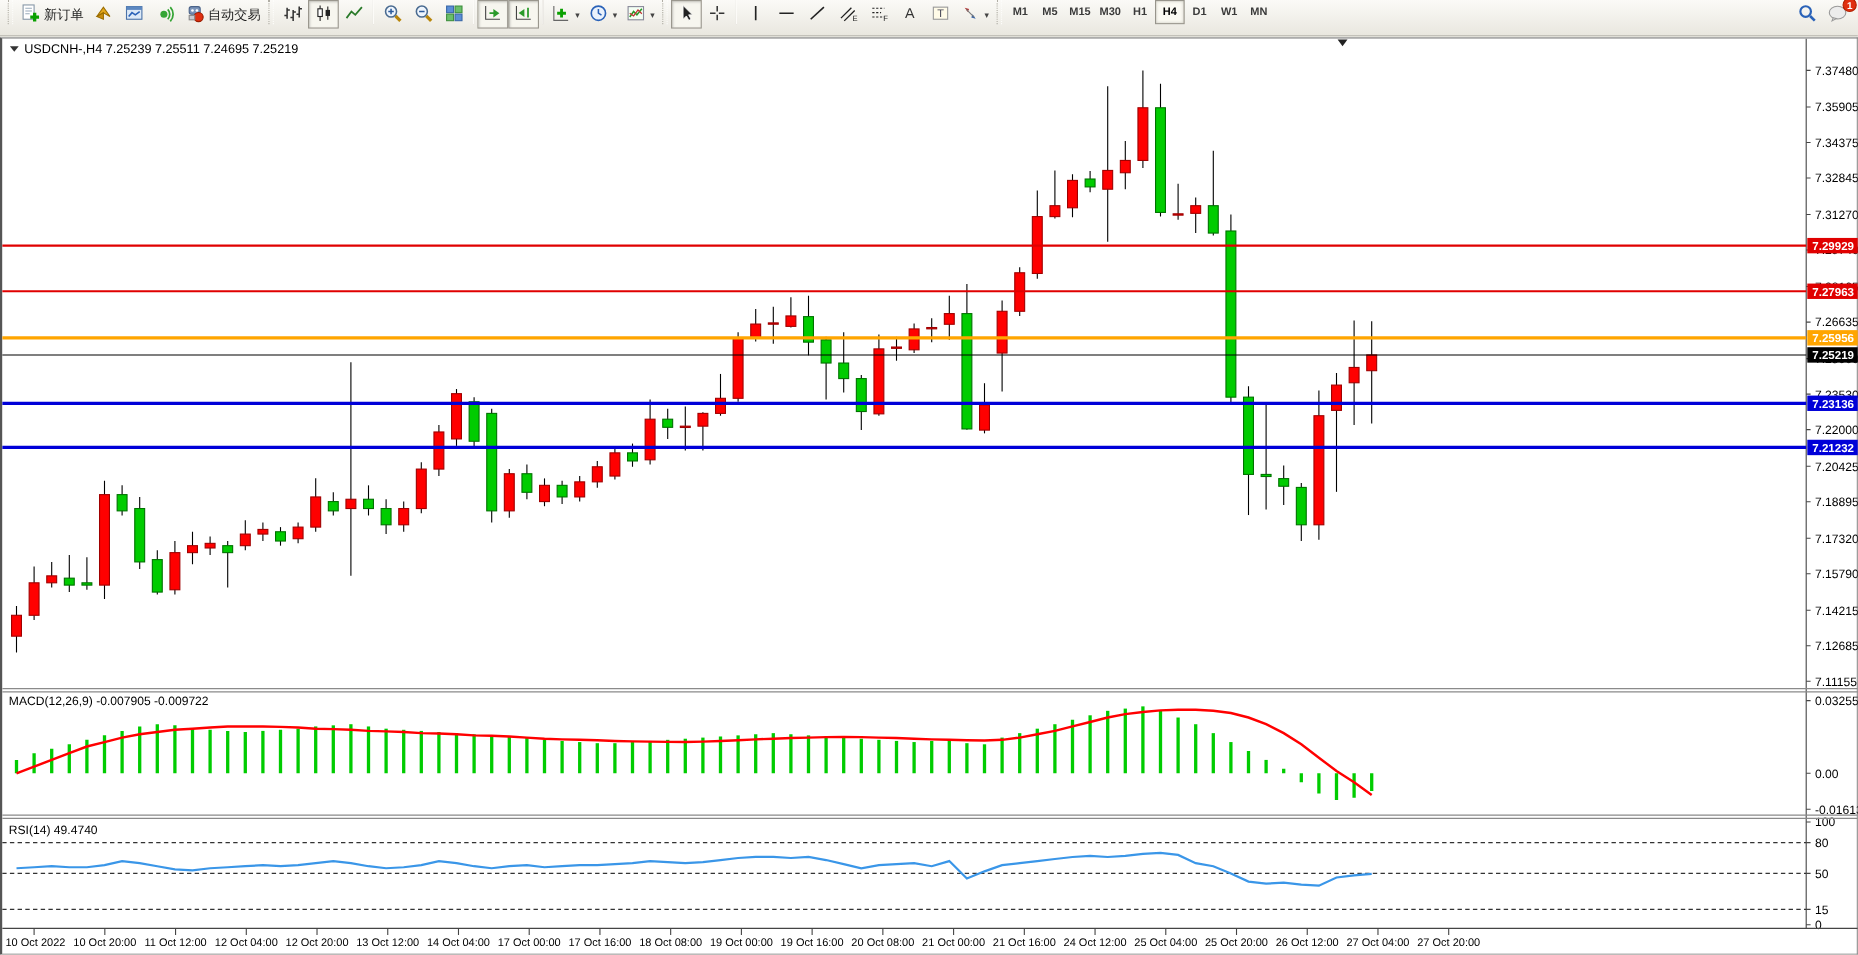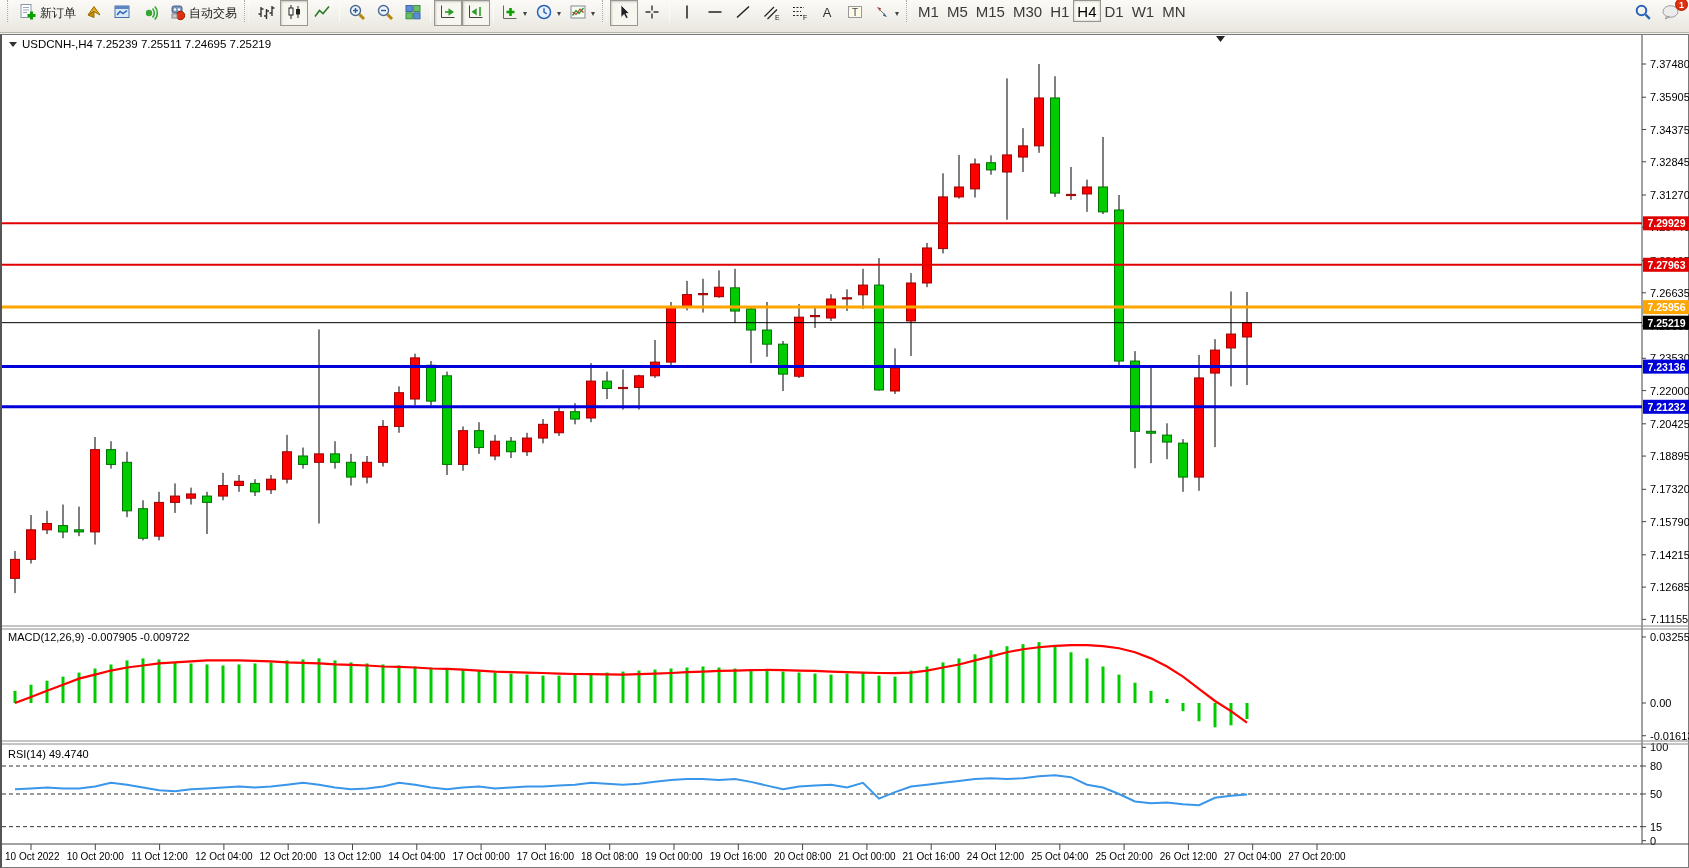--- a/index.html
+++ b/index.html
@@ -10,21 +10,21 @@
   .toolbar{height:33px;display:flex;align-items:flex-start;padding:0 4px;
            background:linear-gradient(#fbfaf7,#e9e7df);border-bottom:1px solid #b9b6ad;}
   .grip{width:5px;height:22px;margin:0 3px;border-left:1px dotted #b0ada4;border-right:1px dotted #fdfdfb;}
   .sep{width:1px;height:22px;background:#c4c1b8;border-right:1px solid #fcfbf8;margin:0 3px;}
   .tb{height:26px;min-width:28px;border:1px solid transparent;background:transparent;
       display:flex;align-items:center;justify-content:center;padding:0 3px;gap:3px;cursor:default;}
   .tb.pressed{border:1px solid #9a978e;background:#f7f6ef;box-shadow:inset 1px 1px 2px rgba(0,0,0,.18);}
   .tb .lbl{font-size:12px;color:#1c1c1c;white-space:nowrap;}
   .dd{font-size:8px;color:#444;margin-left:1px;}
   .tf{height:22px;min-width:27px;border:1px solid transparent;background:transparent;
-      font-weight:normal;font-size:15px;color:#3a3a3a;padding:0 3px;cursor:default;font-family:"Liberation Sans",sans-serif;}
+      font-weight:bold;font-size:10px;color:#3a3a3a;padding:0 3px;cursor:default;font-family:"Liberation Sans",sans-serif;}
   .tf.active{border:1px solid #97948b;background:#fbfaf3;box-shadow:inset 0 0 3px #c9c6bd;color:#000;}
   .right{margin-left:auto;display:flex;align-items:center;}
   .badge{position:absolute;top:-3px;right:-4px;width:13px;height:13px;border-radius:50%;
          background:#e03010;color:#fff;font-size:9px;font-weight:bold;display:flex;
          align-items:center;justify-content:center;border:1px solid #b02000;}
   .alert-wrap{position:relative;}
   
   .chartwin{position:absolute;left:0;top:34px;width:1689px;height:834px;background:#fff;
             border:1px solid #7a7a7a;border-left:2px solid #555;}
   svg text{font-family:"Liberation Sans",sans-serif;}

